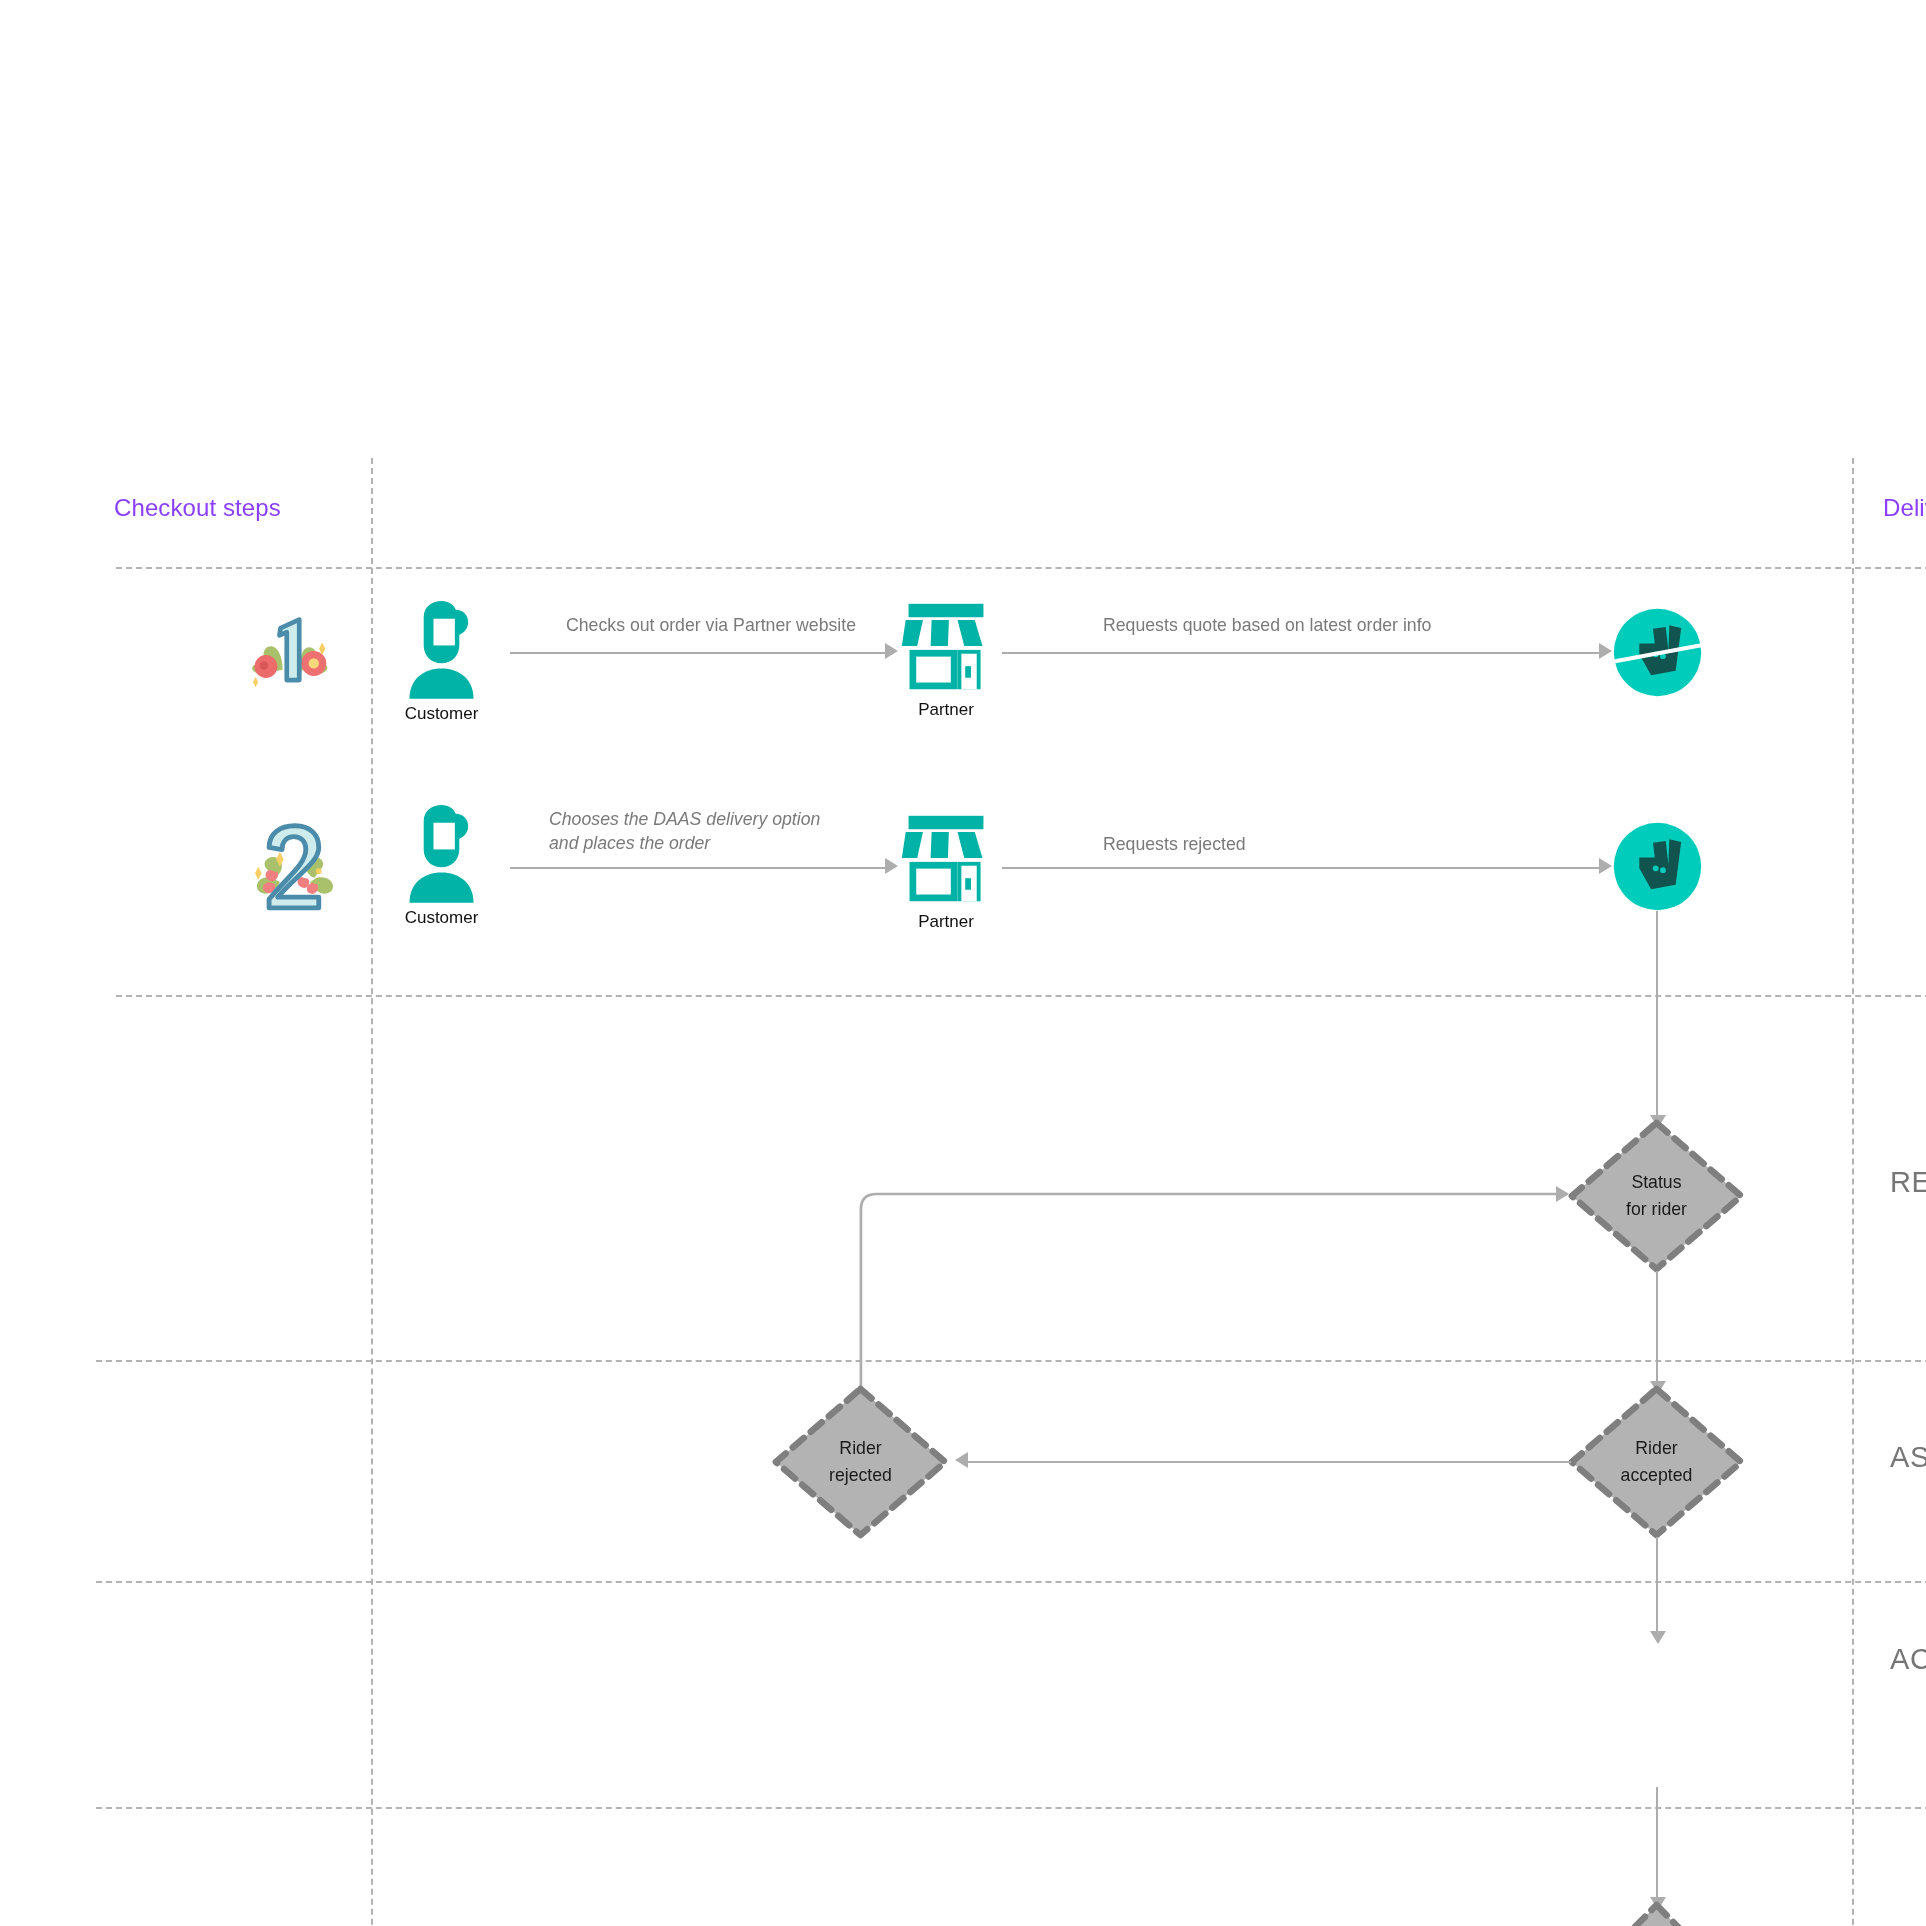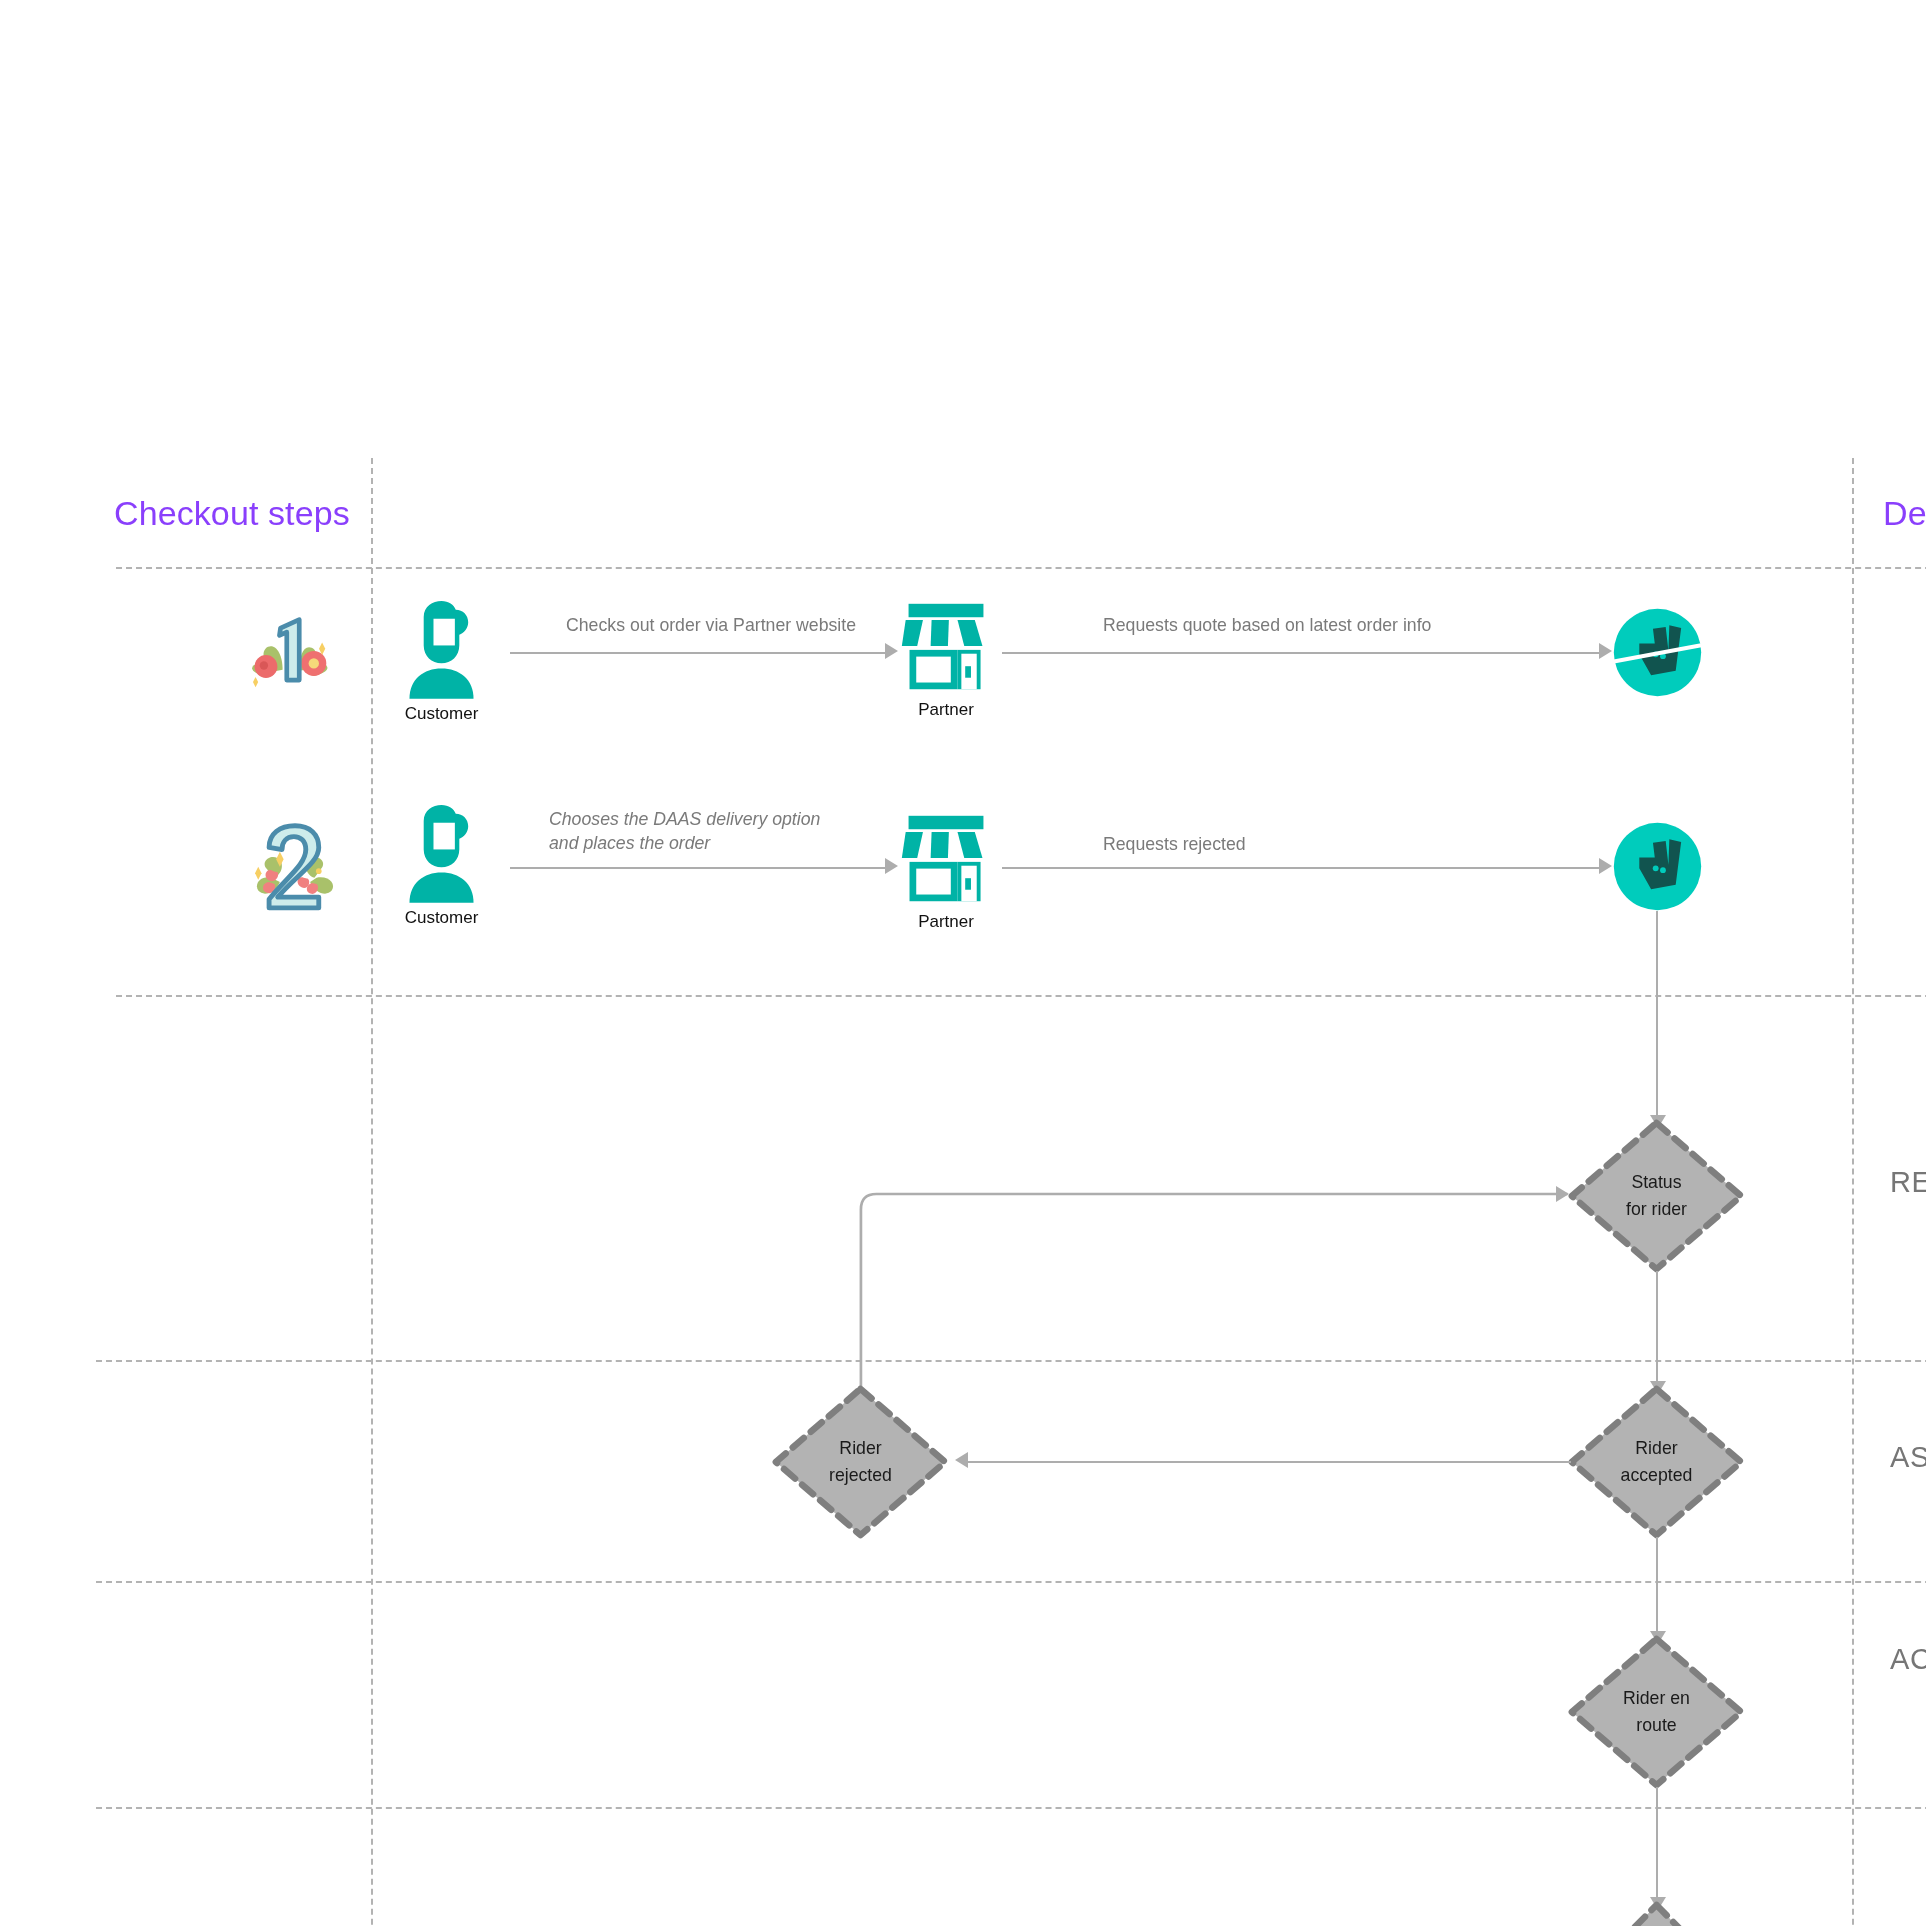--- a/index.html
+++ b/index.html
@@ -27,21 +27,21 @@
   .hline {
     position: absolute;
     height: 0;
     border-top: 2.7px dashed #b3b3b3;
   }
 
   
   .lane-header {
     position: absolute;
     color: #8a3ffc;
-    font-size: 34px;
+    font-size: 24px;
     font-weight: 400;
     white-space: nowrap;
     letter-spacing: 0.1px;
   }
 
   
   .status-label {
     position: absolute;
     color: #767676;
     font-size: 29px;
@@ -309,27 +309,20 @@
   </div>
 
   <div class="arrow-h" style="left:968px; top:1461px; width:603px;"></div>
   <div class="arrowhead ah-left" style="left:955px; top:1452px;"></div>
 
   <div class="status-label" style="left:1890px; top:1441px;">ASSIGNED</div>
 
   <div class="arrow-v" style="left:1656px; top:1537px; height:98px;"></div>
   <div class="arrowhead ah-down" style="left:1650px; top:1631px;"></div>
 
-  <div class="diamond-wrap" style="left:1568px; top:1635px; width:177px; height:154px;">
-    <svg width="177" height="154" viewBox="0 0 460 400" aria-hidden="true">
-      <polygon points="230,10 450,200 230,390 10,200" fill="#b3b3b3" stroke="#7f7f7f" stroke-width="17" stroke-dasharray="38 24" stroke-linejoin="round" stroke-linecap="round"></polygon>
-    </svg>
-    <div class="diamond-text">Rider en
-route</div>
-  </div>
 
   <div class="status-label" style="left:1890px; top:1643px;">ACTIVE</div>
 
   <div class="arrow-v" style="left:1656px; top:1787px; height:114px;"></div>
   <div class="arrowhead ah-down" style="left:1650px; top:1897px;"></div>
 
   <div class="diamond-wrap" style="left:1568px; top:1901px; width:177px; height:181px;">
     <svg width="177" height="181" viewBox="0 0 460 470" aria-hidden="true">
       <polygon points="230,10 450,235 230,460 10,235" fill="#b3b3b3" stroke="#7f7f7f" stroke-width="17" stroke-dasharray="38 24" stroke-linejoin="round" stroke-linecap="round"></polygon>
     </svg>

